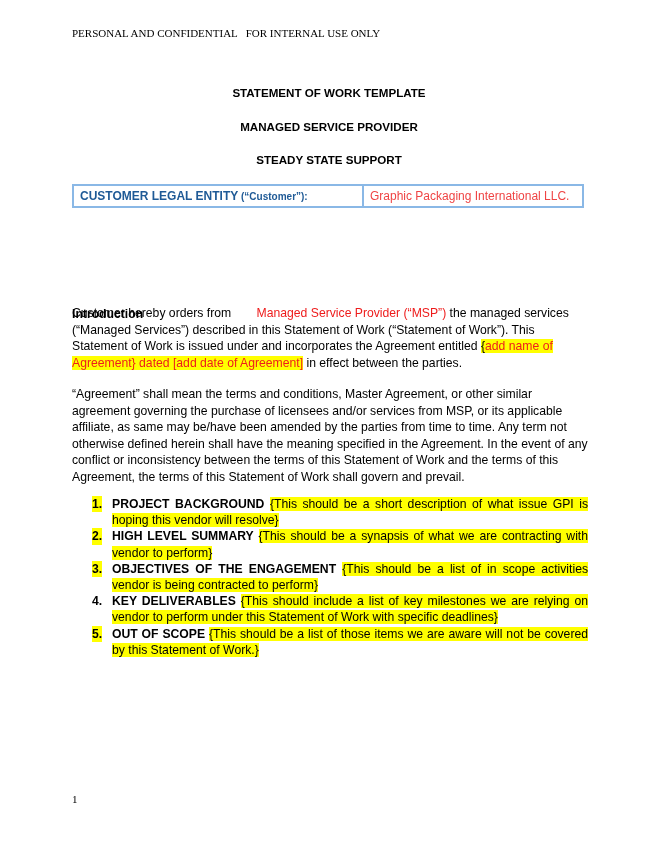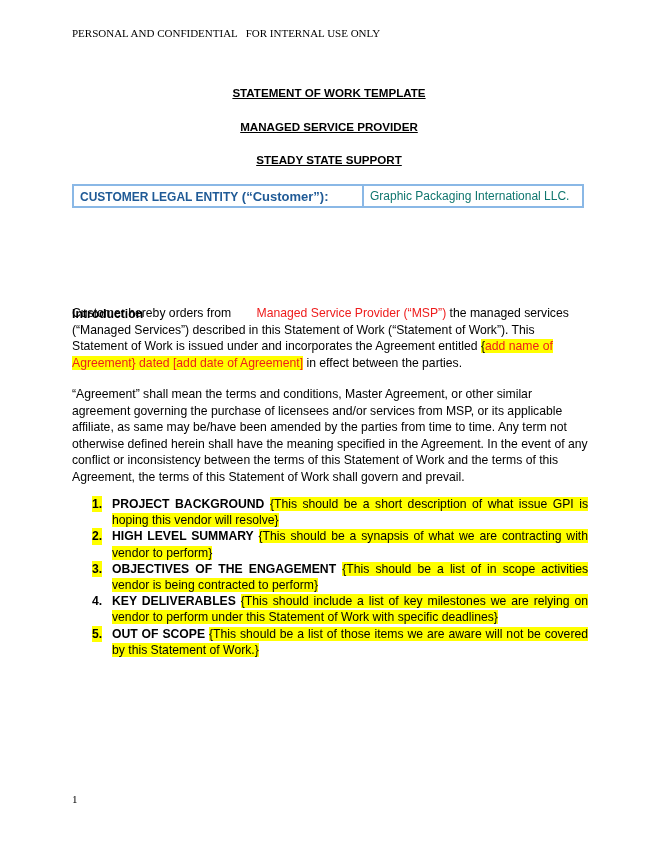--- a/index.html
+++ b/index.html
@@ -24,21 +24,20 @@
     letter-spacing: 0;
     white-space: pre;
   }
   .title-line {
     position: absolute;
     left: 0;
     width: 658px;
     text-align: center;
     font-weight: bold;
     font-size: 11.6px;
-    text-decoration: underline;
   }
   .t1 { top: 86px; }
   .t2 { top: 120px; }
   .t3 { top: 153px; }
 
   table.info {
     position: absolute;
     left: 72px;
     top: 184px;
     width: 512px;
@@ -51,29 +50,29 @@
     height: 20px;
     padding: 0 6px;
     vertical-align: middle;
   }
   table.info td.label {
     width: 276px;
     color: #1f5a96;
     font-weight: bold;
   }
   table.info td.val {
-    color: #0f766e;
+    color: #ef4444;
     margin-left: 44px;
   }
   .smallcaps-lbl {
     font-size: 12px;
     font-weight: bold;
   }
   .big-lbl {
-    font-size: 13px;
+    font-size: 10px;
     font-weight: bold;
   }
 
   .body-text {
     position: absolute;
     left: 72px;
     width: 516px;
     font-size: 12.2px;
     line-height: 16.5px;
   }

